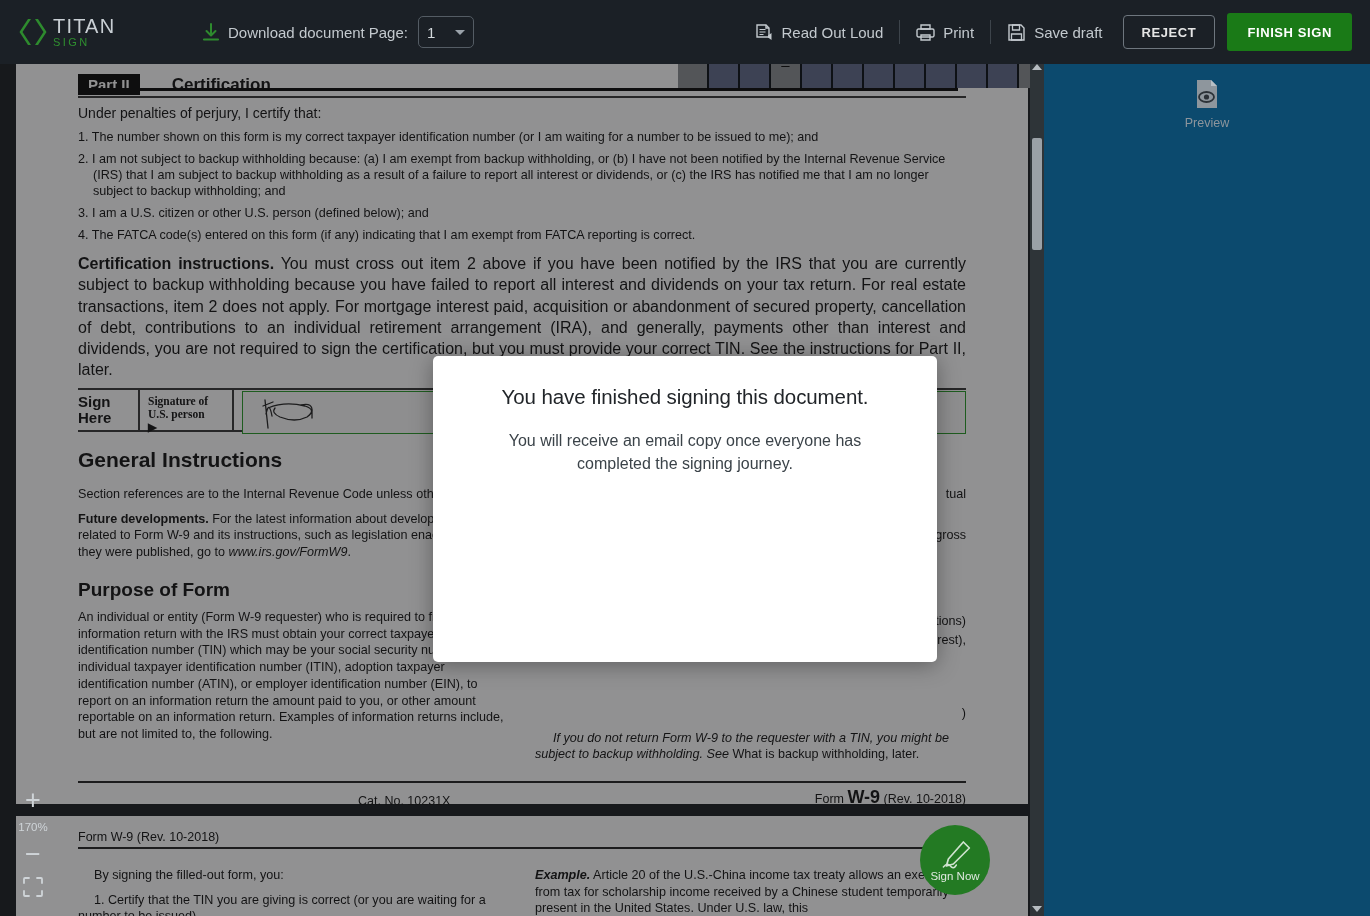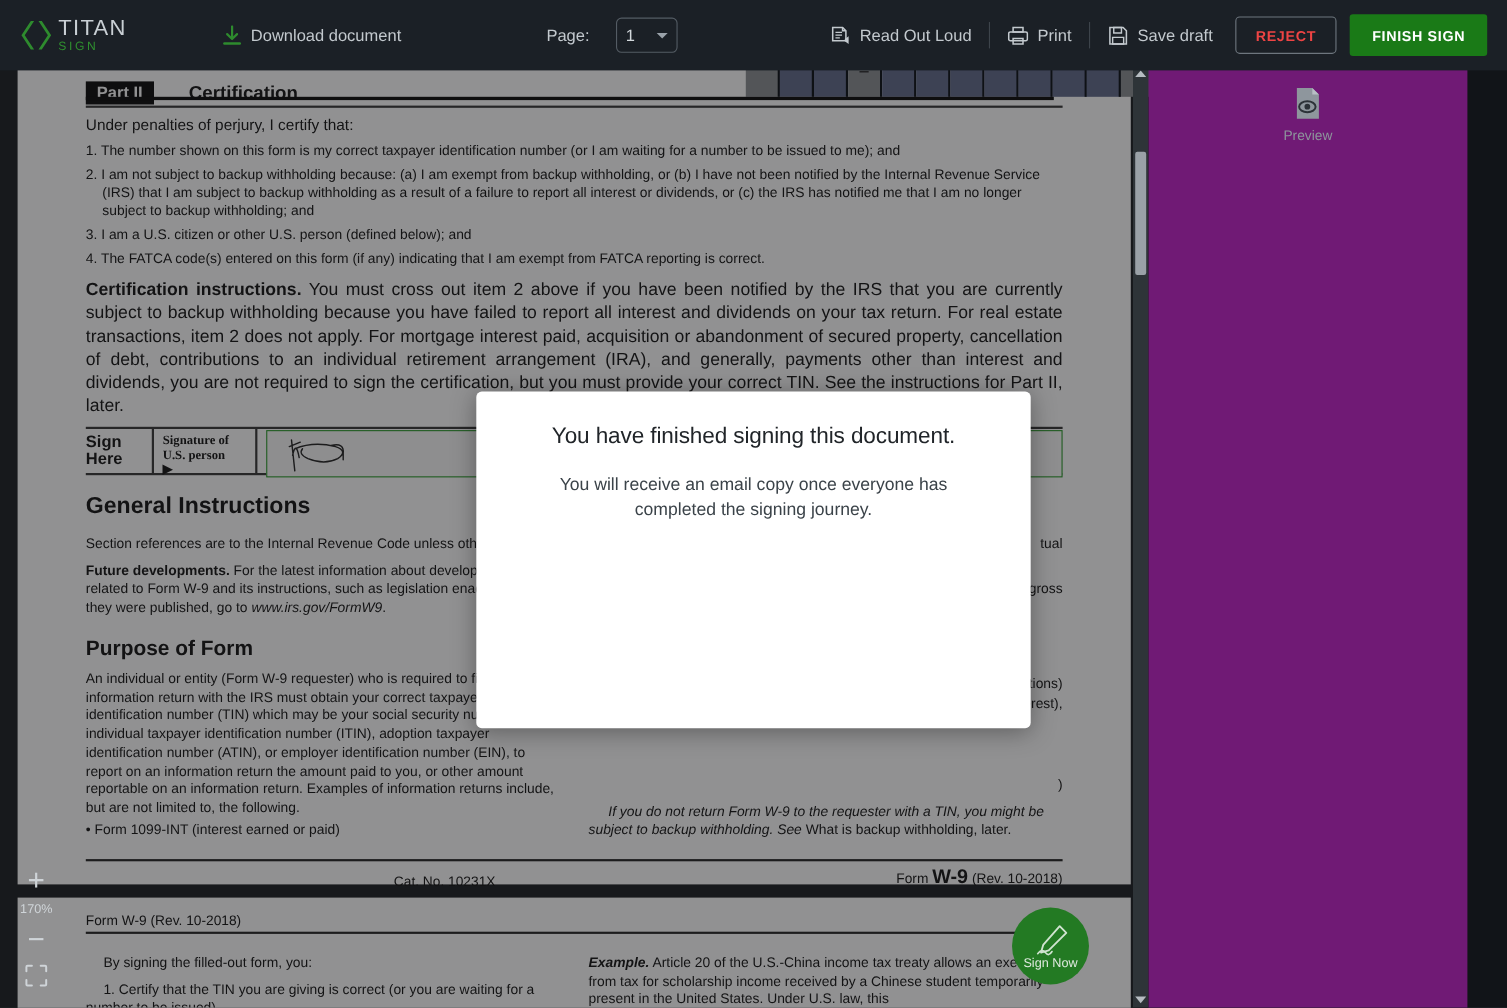--- a/index.html
+++ b/index.html
@@ -25,36 +25,36 @@
   .logo-sub { color: #2f8f2f; font-size: 11px; letter-spacing: 2.4px; display: block; margin-top: 1px; }
 
   .tb-item {
     display: flex; align-items: center; gap: 8px;
     color: #c3c9ce; font-size: 15px;
     cursor: pointer; height: 34px; padding: 0 4px;
   }
   .tb-download { margin-left: 30px; }
   .tb-icon { display: inline-flex; align-items: center; justify-content: center; }
 
-  .page-group { display: flex; align-items: center; gap: 24px; margin-left: 128px; }
+  .page-group { display: flex; align-items: center; gap: 10px; }
   .page-label { color: #c3c9ce; font-size: 15px; }
   .page-select {
     width: 56px; height: 32px; border: 1px solid #545c64; border-radius: 5px;
     display: flex; align-items: center; justify-content: space-between;
     padding: 0 8px; color: #d3d8dc; font-size: 15px; cursor: pointer;
     background: transparent;
   }
   .caret { width: 0; height: 0; border-left: 5px solid transparent; border-right: 5px solid transparent; border-top: 5px solid #9aa2aa; }
 
   .right-group { display: flex; align-items: center; margin-left: auto; margin-right: 18px; gap: 0; }
   .tb-sep { width: 1px; height: 24px; background: #3d444b; margin: 0 12px; }
   .btn-reject {
     margin-left: 16px; height: 34px; padding: 0 18px;
     border: 1px solid #6e767e; border-radius: 4px; background: transparent;
-    color: #ef4444; font-size: 13px; font-weight: bold; letter-spacing: .6px;
+    color: #e5e5e5; font-size: 13px; font-weight: bold; letter-spacing: .6px;
     cursor: pointer; font-family: "Liberation Sans", sans-serif;
   }
   .btn-finish {
     margin-left: 12px; height: 38px; padding: 0 20px;
     border: none; border-radius: 3px; background: #1a7a17;
     color: #ffffff; font-size: 13px; font-weight: bold; letter-spacing: .6px;
     cursor: pointer; font-family: "Liberation Sans", sans-serif;
   }
 
   
@@ -148,22 +148,22 @@
     position: absolute; left: 920px; top: 765px; width: 70px; height: 70px;
     border-radius: 50%; background: #237a23; color: #dfe9df;
     display: flex; flex-direction: column; align-items: center; justify-content: flex-end;
     padding-bottom: 13px; cursor: pointer; z-index: 28;
   }
   .signnow-label { font-size: 11.5px; }
   .signnow-pen { position: absolute; top: 13px; left: 50%; transform: translateX(-46%); }
 
   
   .rail {
-    position: absolute; top: 0; left: 1044px; width: 290px; height: 856px;
-    background: #701a75;
+    position: absolute; top: 0; left: 1044px; width: 326px; height: 856px;
+    background: #0c4a6e;
   }
   .rail-item {
     position: absolute; top: 18px; left: 50%; transform: translateX(-50%);
     width: 90px; display: flex; flex-direction: column; align-items: center; gap: 6px;
     cursor: pointer;
   }
   .rail-label { color: #8d959c; font-size: 12.5px; }
 
   
   .modal {
@@ -235,21 +235,20 @@
         </div>
 
         <div class="h-general">General Instructions</div>
 
         <div class="cols">
           <div class="col">
             <p>Section references are to the Internal Revenue Code unless otherwise noted.</p>
             <p><b>Future developments.</b><span> For the latest information about developments related to Form W-9 and its instructions, such as legislation enacted after they were published, go to </span><span class="it">www.irs.gov/FormW9</span>.</p>
             <div class="h-purpose">Purpose of Form</div>
             <p>An individual or entity (Form W-9 requester) who is required to file an information return with the IRS must obtain your correct taxpayer identification number (TIN) which may be your social security number (SSN), individual taxpayer identification number (ITIN), adoption taxpayer identification number (ATIN), or employer identification number (EIN), to report on an information return the amount paid to you, or other amount reportable on an information return. Examples of information returns include, but are not limited to, the following.</p>
-            <p class="tight">• Form 1099-INT (interest earned or paid)</p>
           </div>
           <div class="col">
             <p style="text-align:right;">tual</p>
             <p style="text-align:right;margin-top:24px;">r gross</p>
             <p style="text-align:right;margin-top:70px;">tions)</p>
             <p style="text-align:right;margin-top:2px;">terest),</p>
             <p style="text-align:right;margin-top:56px;">)</p>
             <p style="text-indent:18px;"><span class="it">If you do not return Form W-9 to the requester with a TIN, you might be subject to backup withholding. See</span><span> What is backup withholding, later.</span></p>
           </div>
         </div>

